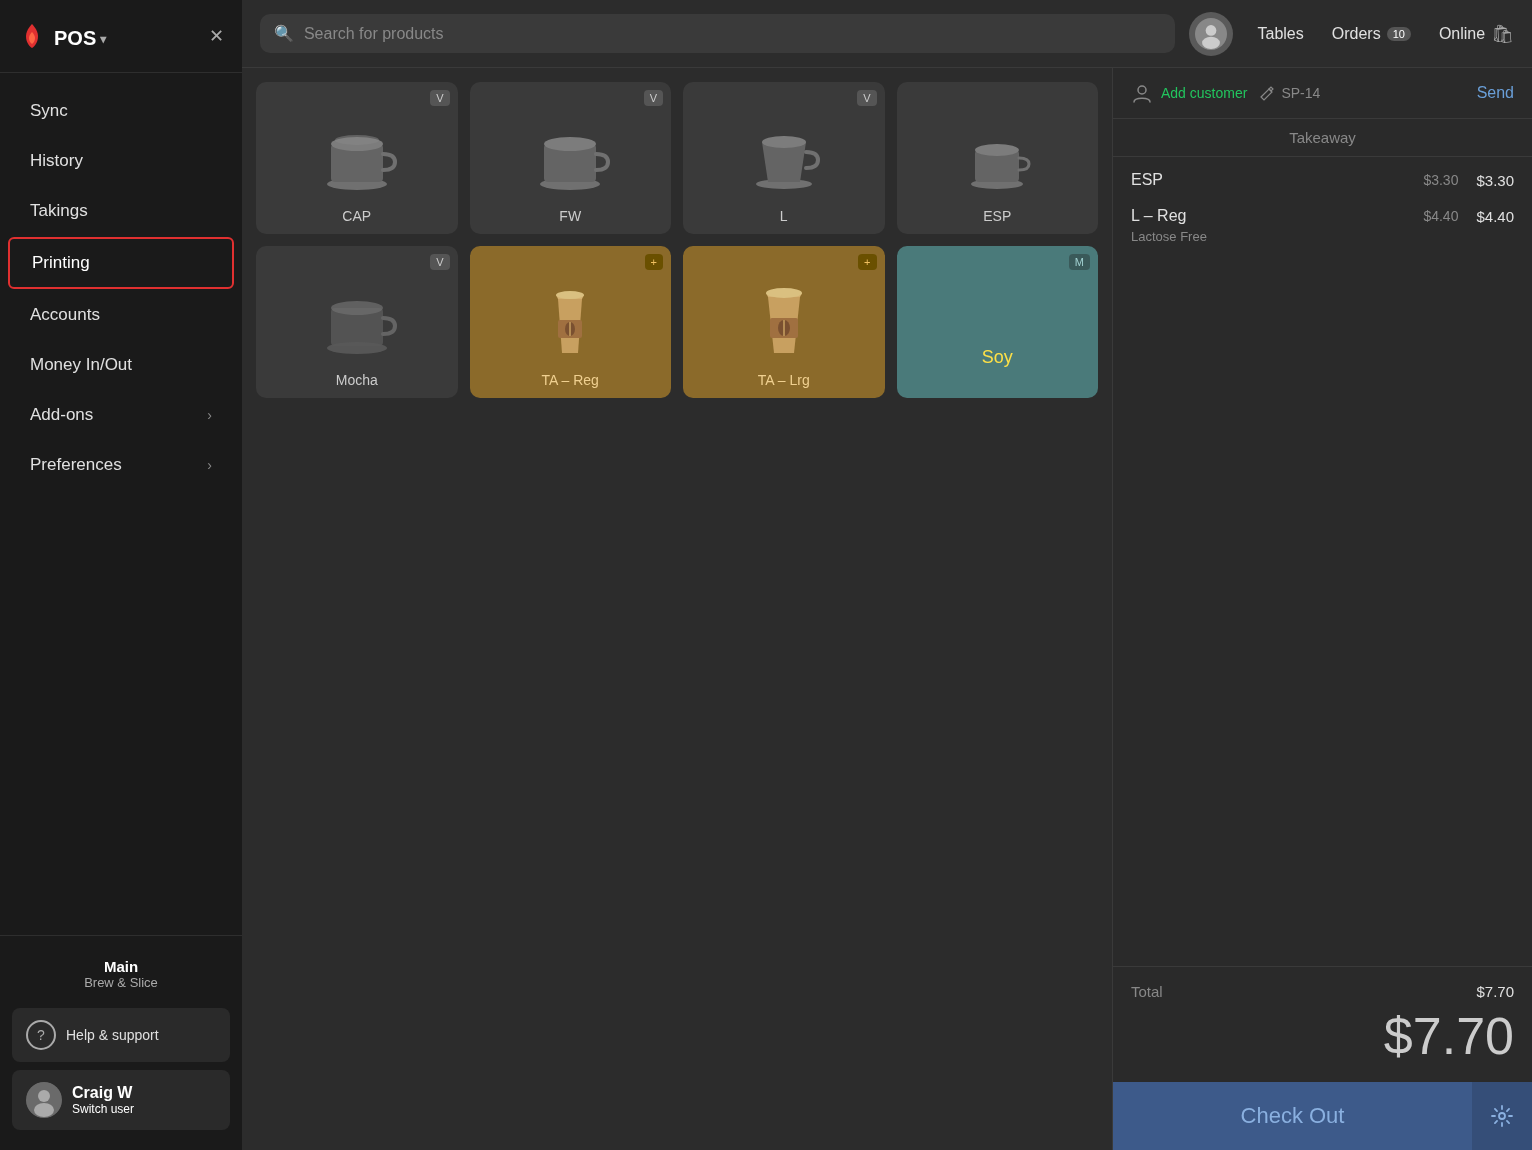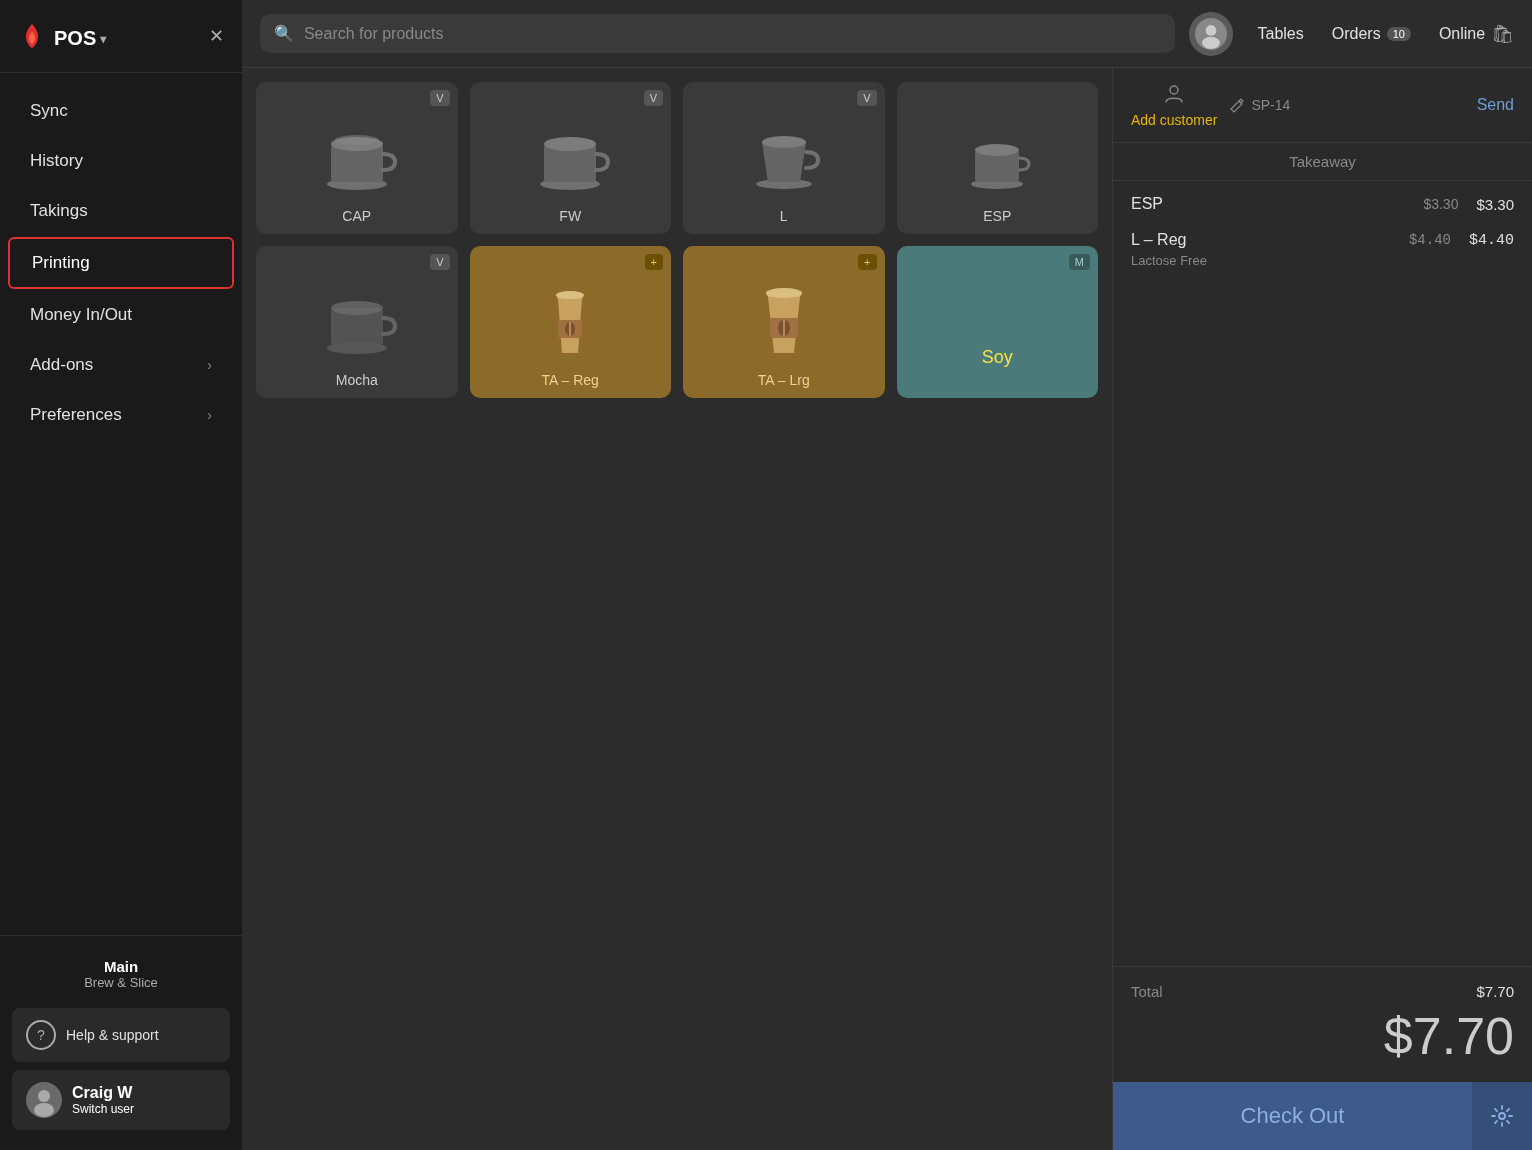--- a/index.html
+++ b/index.html
@@ -351,24 +351,23 @@
       align-items: center;
       padding: 14px 18px;
       border-bottom: 1px solid #3a3a3a;
       gap: 12px;
     }
 
     .add-customer-btn {
       display: flex;
       align-items: center;
       gap: 8px;
-      color: #eab308;
+      color: #22c55e;
       font-size: 14px;
       cursor: pointer;
-      flex-direction: column;
     }
 
     .order-id {
       display: flex;
       align-items: center;
       gap: 6px;
       color: #888;
       font-size: 14px;
       cursor: pointer;
     }
@@ -514,20 +513,23 @@
       <span>Sync</span>
     </div>
     <div class="nav-item">
       <span>History</span>
     </div>
     <div class="nav-item">
       <span>Takings</span>
     </div>
     <div class="nav-item active">
       <span>Printing</span>
+    </div>
+    <div class="nav-item">
+      <span>Accounts</span>
     </div>
     <div class="nav-item">
       <span>Money In/Out</span>
     </div>
     <div class="nav-item">
       <span>Add-ons</span>
       <span class="nav-chevron">›</span>
     </div>
     <div class="nav-item">
       <span>Preferences</span>
@@ -728,21 +730,21 @@
             <div style="display:flex; gap:18px; align-items:center;">
               <span class="order-item-price-orig">$3.30</span>
               <span class="order-item-price-final">$3.30</span>
             </div>
           </div>
         </div>
 
         <div class="order-item">
           <div class="order-item-row">
             <span class="order-item-name">L – Reg</span>
-            <div style="display:flex; gap:18px; align-items:center;font-family:Liberation Mono, monospace;">
+            <div style="display:flex; gap:18px; align-items:center;">
               <span class="order-item-price-orig">$4.40</span>
               <span class="order-item-price-final">$4.40</span>
             </div>
           </div>
           <div class="order-item-modifier">Lactose Free</div>
         </div>
       </div>
 
       <div class="order-footer">
         <div class="total-row">

